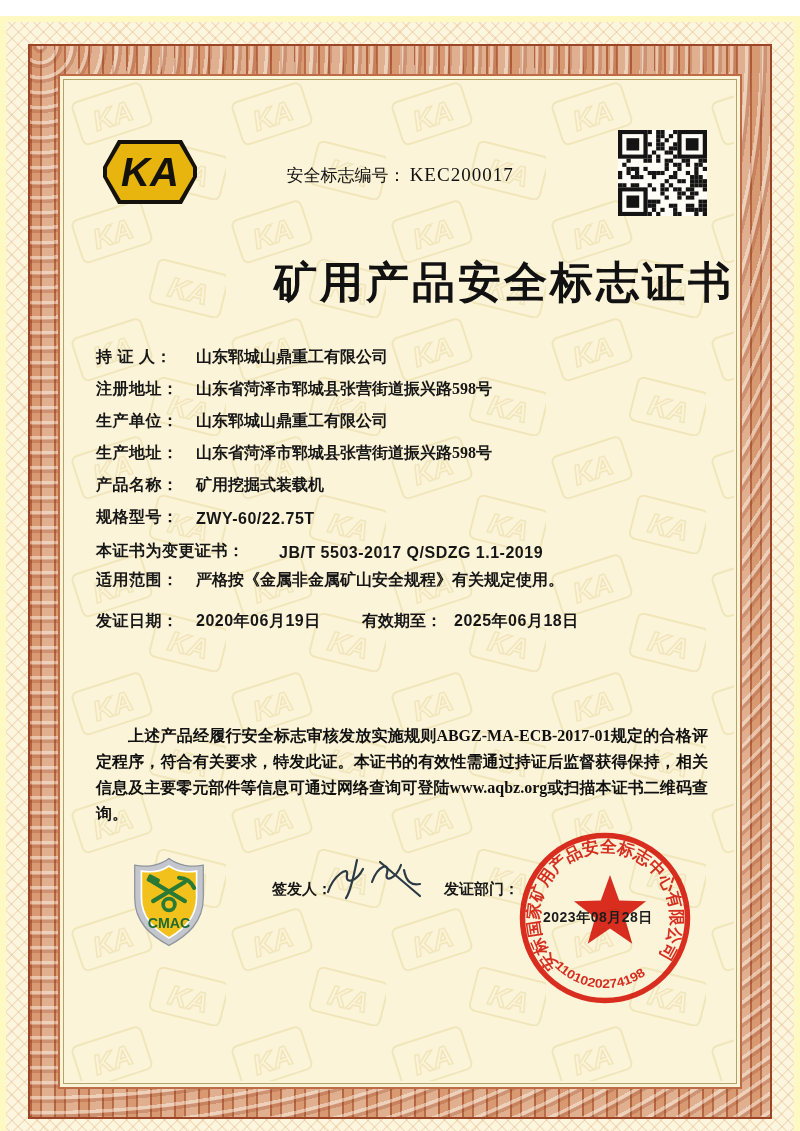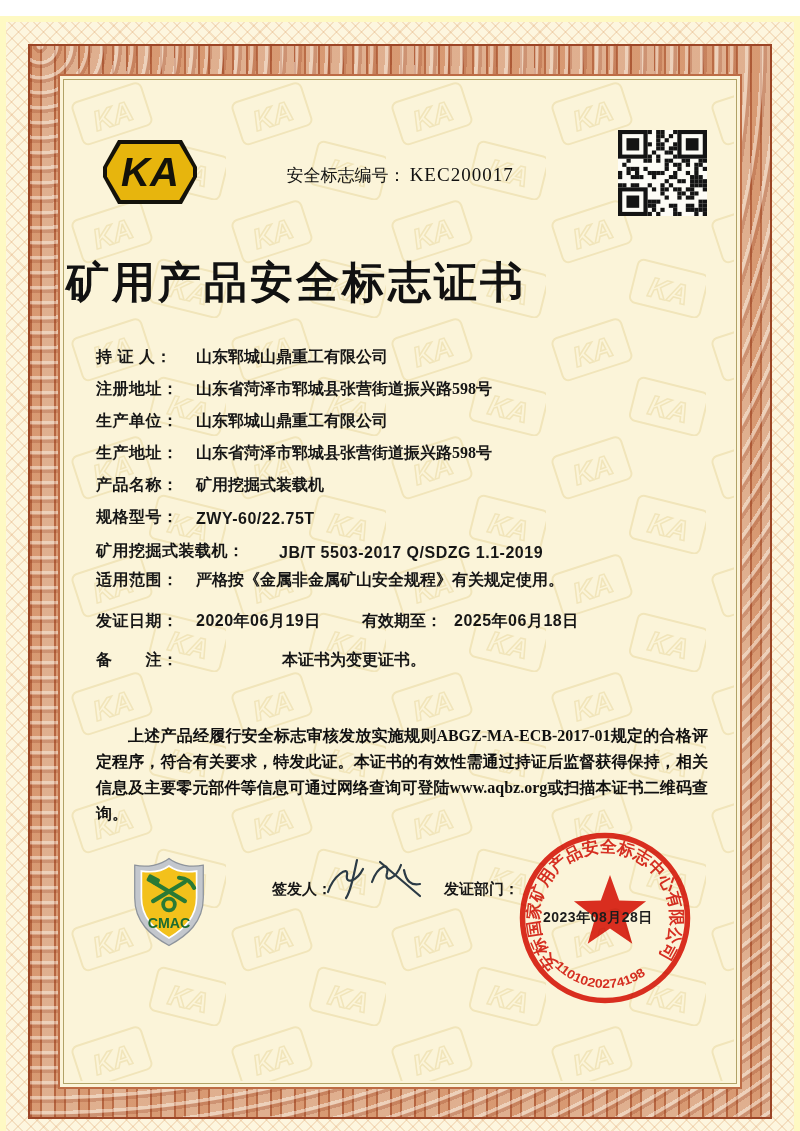--- a/index.html
+++ b/index.html
@@ -52,21 +52,21 @@
 
   .certno{
     position:absolute;left:0;top:82px;width:100%;text-align:center;
     font-family:"Liberation Serif",serif;font-size:17px;color:#111;
   }
   .certno .no{font-size:19px;letter-spacing:1px;}
 
   .qr{position:absolute;left:552px;top:48px;width:89px;height:86px;}
 
   .title{
-    position:absolute;left:0;top:172px;width:100%;text-align:left;
+    position:absolute;left:0;top:172px;width:100%;text-align:right;
     font-family:"Liberation Serif",serif;font-weight:bold;
     font-size:43px;letter-spacing:3px;color:#111;
   }
 
   .row{position:absolute;left:30px;right:26px;height:24px;display:flex;align-items:flex-end;font-size:16px;}
   .row .lab{flex:0 0 100px;font-weight:600;letter-spacing:.5px;white-space:nowrap;}
   .row .val{font-weight:700;font-family:"Liberation Serif",serif;white-space:nowrap;}
   .row .val.latin{font-family:"Liberation Sans",sans-serif;letter-spacing:.5px;}
   .row.wide .lab{flex:0 0 183px;}
   .r1{top:262px}.r2{top:294px}.r3{top:326px}.r4{top:358px}
@@ -300,39 +300,35 @@
     </div>
     <div class="row r5">
       <span class="lab">产品名称：</span>
       <span class="val">矿用挖掘式装载机</span>
     </div>
     <div class="row r6">
       <span class="lab">规格型号：</span>
       <span class="val latin">ZWY-60/22.75T</span>
     </div>
     <div class="row r7 wide">
-      <span class="lab">矿用挖掘式装载机：</span>
+      <span class="lab">本证书为变更证书：</span>
       <span class="val latin">JB/T 5503-2017 Q/SDZG 1.1-2019</span>
     </div>
     <div class="row r8">
       <span class="lab">适用范围：</span>
       <span class="val">严格按《金属非金属矿山安全规程》有关规定使用。</span>
     </div>
 
     <div class="row rdates">
       <span class="lab">发证日期：</span>
       <span class="val latin v1">2020年06月19日</span>
       <span class="lab2">有效期至：</span>
       <span class="val latin">2025年06月18日</span>
     </div>
 
-    <div class="row rremark">
-      <span class="lab">备　　注：</span>
-      <span class="val">本证书为变更证书。</span>
-    </div>
 
     <div class="body-par">上述产品经履行安全标志审核发放实施规则ABGZ-MA-ECB-2017-01规定的合格评定程序，符合有关要求，特发此证。本证书的有效性需通过持证后监督获得保持，相关信息及主要零元部件等信息可通过网络查询可登陆www.aqbz.org或扫描本证书二维码查询。</div>
 
     <svg class="cmac" viewBox="0 0 100 110">
       <path d="M50,3 C60,11 76,14 91,11 L91,50 C91,79 72,95 50,107 C28,95 9,79 9,50 L9,11 C24,14 40,11 50,3 Z" fill="#c3c7cd" stroke="#8e949c" stroke-width="1.5"></path>
       <path d="M50,12 C58,18 70,20 83,18 L83,50 C83,73 68,87 50,98 C32,87 17,73 17,50 L17,18 C30,20 42,18 50,12 Z" fill="#f3c11b" stroke="#ffffff" stroke-width="2"></path>
       <g stroke="#2a7a35" stroke-width="5" stroke-linecap="round" fill="none">
         <line x1="31" y1="31" x2="69" y2="54"></line>
         <line x1="69" y1="31" x2="31" y2="54"></line>
         <path d="M62,26 q13,1 18,12"></path>

